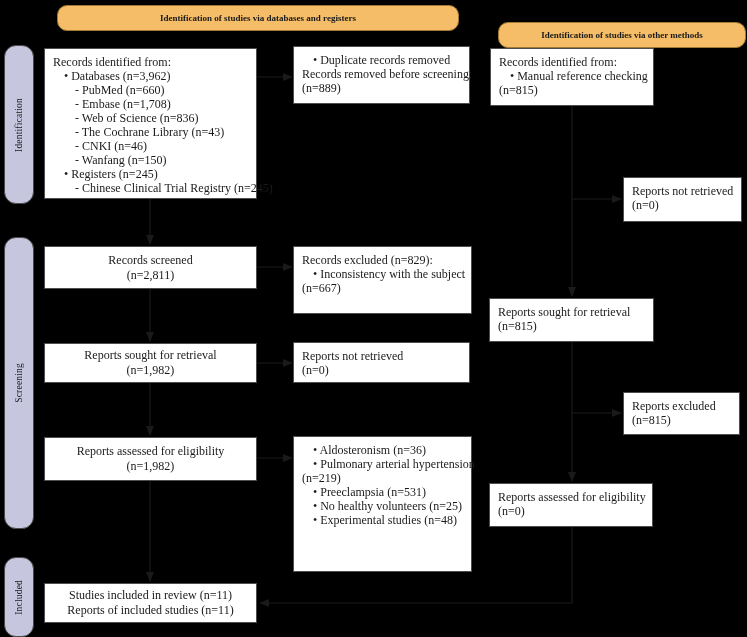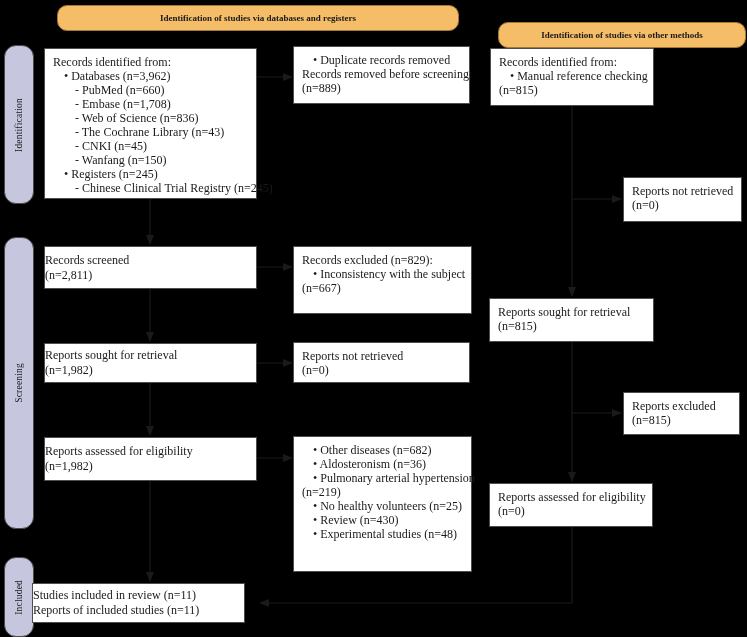--- a/index.html
+++ b/index.html
@@ -38,32 +38,32 @@
     font-size:9.5px; letter-spacing:.2px; white-space:nowrap;
   }
 
   .box{
     position:absolute; z-index:2; background:#ffffff;
     border:1.2px solid var(--box-border); box-sizing:border-box;
     font-size:12px; line-height:14px; white-space:nowrap;
   }
   .box .ln{white-space:pre;}
   .box.leftalign{padding:6px 8px;}
-  .box.center{display:flex; flex-direction:column; justify-content:center; line-height:15px;}
+  .box.center{display:flex; flex-direction:column; justify-content:center; text-align:center; line-height:15px;}
 
   
   #box-records-identified-db{left:44px; top:48px;  width:213px; height:151px;}
   #box-records-removed      {left:293px; top:46px; width:177px; height:58px;}
   #box-records-screened     {left:44px; top:246px; width:213px; height:43px;}
   #box-records-excluded-scr {left:293px; top:246px; width:179px; height:68px;}
   #box-reports-sought-db    {left:44px; top:343px; width:213px; height:40px;}
   #box-reports-notret-db    {left:293px; top:342px; width:177px; height:41px;}
   #box-reports-assessed-db  {left:44px; top:437px; width:213px; height:44px;}
   #box-records-excluded-elig{left:293px; top:436px; width:179px; height:136px;}
-  #box-included-studies     {left:32px; top:583px; width:213px; height:40px;}
+  #box-included-studies     {left:44px; top:583px; width:213px; height:40px;}
   
   #box-records-identified-other{left:490px; top:48px;  width:164px; height:58px;}
   #box-reports-notret-other    {left:623px; top:177px; width:119px; height:45px;}
   #box-reports-sought-other    {left:489px; top:298px; width:165px; height:44px;}
   #box-reports-excluded-other  {left:623px; top:392px; width:117px; height:43px;}
   #box-reports-assessed-other  {left:489px; top:483px; width:164px; height:44px;}
 </style>
 </head>
 <body>
 
@@ -105,21 +105,21 @@
     <span class="vtext">Included</span>
   </div>
 
   <div class="box leftalign" id="box-records-identified-db">
       <div class="ln">Records identified from:</div>
       <div class="ln" style="padding-left: 11px;">• Databases (n=3,962)</div>
       <div class="ln" style="padding-left: 22px;">- PubMed (n=660)</div>
       <div class="ln" style="padding-left: 22px;">- Embase (n=1,708)</div>
       <div class="ln" style="padding-left: 22px;">- Web of Science (n=836)</div>
       <div class="ln" style="padding-left: 22px;">- The Cochrane Library (n=43)</div>
-      <div class="ln" style="padding-left: 22px;">- CNKI (n=45)</div>
+      <div class="ln" style="padding-left: 22px;">- CNKI (n=46)</div>
       <div class="ln" style="padding-left: 22px;">- Wanfang (n=150)</div>
       <div class="ln" style="padding-left: 11px;">• Registers (n=245)</div>
       <div class="ln" style="padding-left: 22px;">- Chinese Clinical Trial Registry (n=245)</div>
     </div>
   <div class="box leftalign" id="box-records-removed">
       <div class="ln" style="padding-left: 11px;">• Duplicate records removed</div>
       <div class="ln">Records removed before screening:</div>
       <div class="ln">(n=889)</div>
     </div>
   <div class="box center" id="box-records-screened">
@@ -137,26 +137,25 @@
     </div>
   <div class="box leftalign" id="box-reports-notret-db">
       <div class="ln">Reports not retrieved</div>
       <div class="ln">(n=0)</div>
     </div>
   <div class="box center" id="box-reports-assessed-db">
       <div class="ln">Reports assessed for eligibility</div>
       <div class="ln">(n=1,982)</div>
     </div>
   <div class="box leftalign" id="box-records-excluded-elig">
-      <div class="ln" style="padding-left: 11px;">• Other diseases (n=682)</div>
       <div class="ln" style="padding-left: 11px;">• Aldosteronism (n=36)</div>
       <div class="ln" style="padding-left: 11px;">• Pulmonary arterial hypertension</div>
       <div class="ln">(n=219)</div>
+      <div class="ln" style="padding-left: 11px;">• Preeclampsia (n=531)</div>
       <div class="ln" style="padding-left: 11px;">• No healthy volunteers (n=25)</div>
-      <div class="ln" style="padding-left: 11px;">• Review (n=430)</div>
       <div class="ln" style="padding-left: 11px;">• Experimental studies (n=48)</div>
     </div>
   <div class="box center" id="box-included-studies">
       <div class="ln">Studies included in review (n=11)</div>
       <div class="ln">Reports of included studies (n=11)</div>
     </div>
 
   <div class="box leftalign" id="box-records-identified-other">
       <div class="ln">Records identified from:</div>
       <div class="ln" style="padding-left: 11px;">• Manual reference checking</div>

